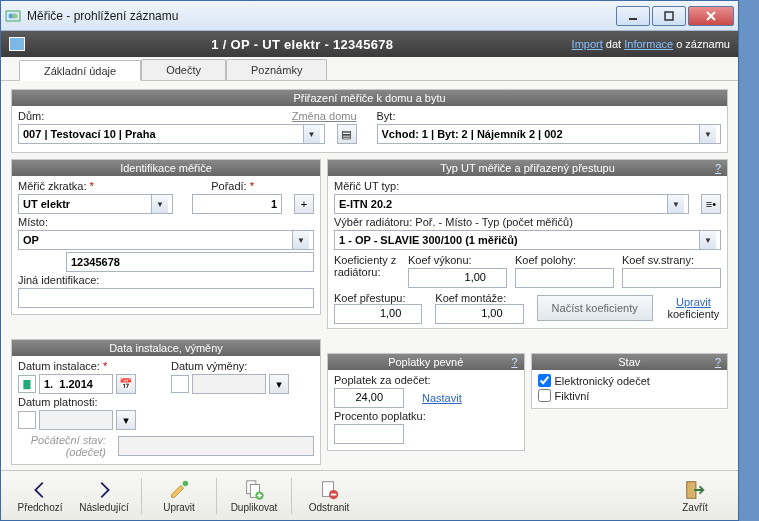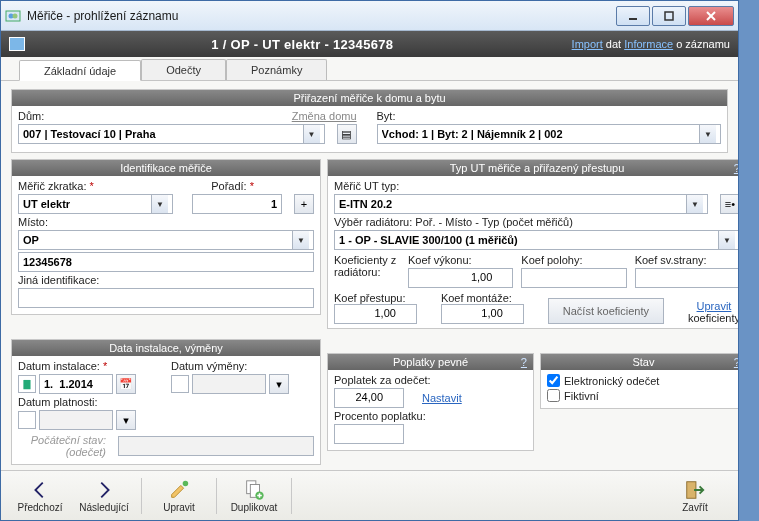--- a/index.html
+++ b/index.html
@@ -157,21 +157,21 @@
             <div class="row">
                 <span class="lbl">Místo:</span>
               </div>
             <div class="row">
               <div class="combo-box" style="flex:1">
                 <span class="val">OP</span>
                 <span class="arrow">▼</span>
               </div>
             </div>
             <div class="row">
-                <input type="text" class="text-input" style="flex: 1 1 0%;" value="12345678">
+                <input type="text" class="text-input" style="flex: 1 1 0%; margin-left: 48px;" value="12345678">
               </div>
             <div class="row">
                 <span class="lbl">Jiná identifikace:</span>
               </div>
             <div class="row">
                 <input type="text" class="text-input" style="flex: 1 1 0%;" value="">
               </div>
           </div>
         </div>
 
@@ -244,21 +244,21 @@
                 <div style="display:grid; grid-template-columns:1fr 1fr 1fr; gap:2px 8px">
                   <span class="lbl">Koef výkonu:</span>
                   <span class="lbl">Koef polohy:</span>
                   <span class="lbl">Koef sv.strany:</span>
                   <div class="numbox">1,00</div>
                   <div class="numbox"></div>
                   <div class="numbox"></div>
                 </div>
               </div>
             </div>
-            <div style="display:flex; gap:24px; margin-top:4px; align-items:flex-end">
+            <div style="display:flex; gap:13px; margin-top:4px; align-items:center">
               <div style="width:96px">
                 <span class="lbl">Koef přestupu:</span>
                 <div class="numbox">1,00</div>
               </div>
               <div style="width:96px">
                 <span class="lbl">Koef montáže:</span>
                 <div class="numbox">1,00</div>
               </div>
               <button class="big-btn" style="flex:0 0 auto">Načíst koeficienty</button>
               <div style="text-align:center; width:60px">
@@ -342,20 +342,28 @@
       <svg class="ico" viewBox="0 0 24 24">
           <rect x="4" y="2" width="10" height="14" fill="#fff" stroke="#888"></rect>
           <rect x="8" y="6" width="10" height="14" fill="#fff" stroke="#888"></rect>
           <circle cx="18" cy="18" r="4.5" fill="#5ab85a"></circle>
           <line x1="18" y1="15.5" x2="18" y2="20.5" stroke="#fff" stroke-width="1.7"></line>
           <line x1="15.5" y1="18" x2="20.5" y2="18" stroke="#fff" stroke-width="1.7"></line>
         </svg>
       <span class="lbl">Duplikovat</span>
     </div>
     <div class="sep"></div>
+    <div class="tool-btn">
+      <svg class="ico" viewBox="0 0 24 24">
+          <rect x="5" y="3" width="12" height="16" fill="#fff" stroke="#888"></rect>
+          <circle cx="17" cy="17" r="5" fill="#d94a4a"></circle>
+          <line x1="14" y1="17" x2="20" y2="17" stroke="#fff" stroke-width="2"></line>
+        </svg>
+      <span class="lbl">Odstranit</span>
+    </div>
     <div class="spacer"></div>
     <div class="tool-btn close-btn">
       <svg class="ico" viewBox="0 0 24 24">
           <rect x="3" y="3" width="10" height="18" fill="#d9b36a" stroke="#8a6a2a"></rect>
           <path d="M11 12 L21 12 M17 8 L21 12 L17 16" fill="none" stroke="#3a7a3a" stroke-width="2"></path>
         </svg>
       <span class="lbl">Zavřít</span>
     </div>
   </div>
 </div>

